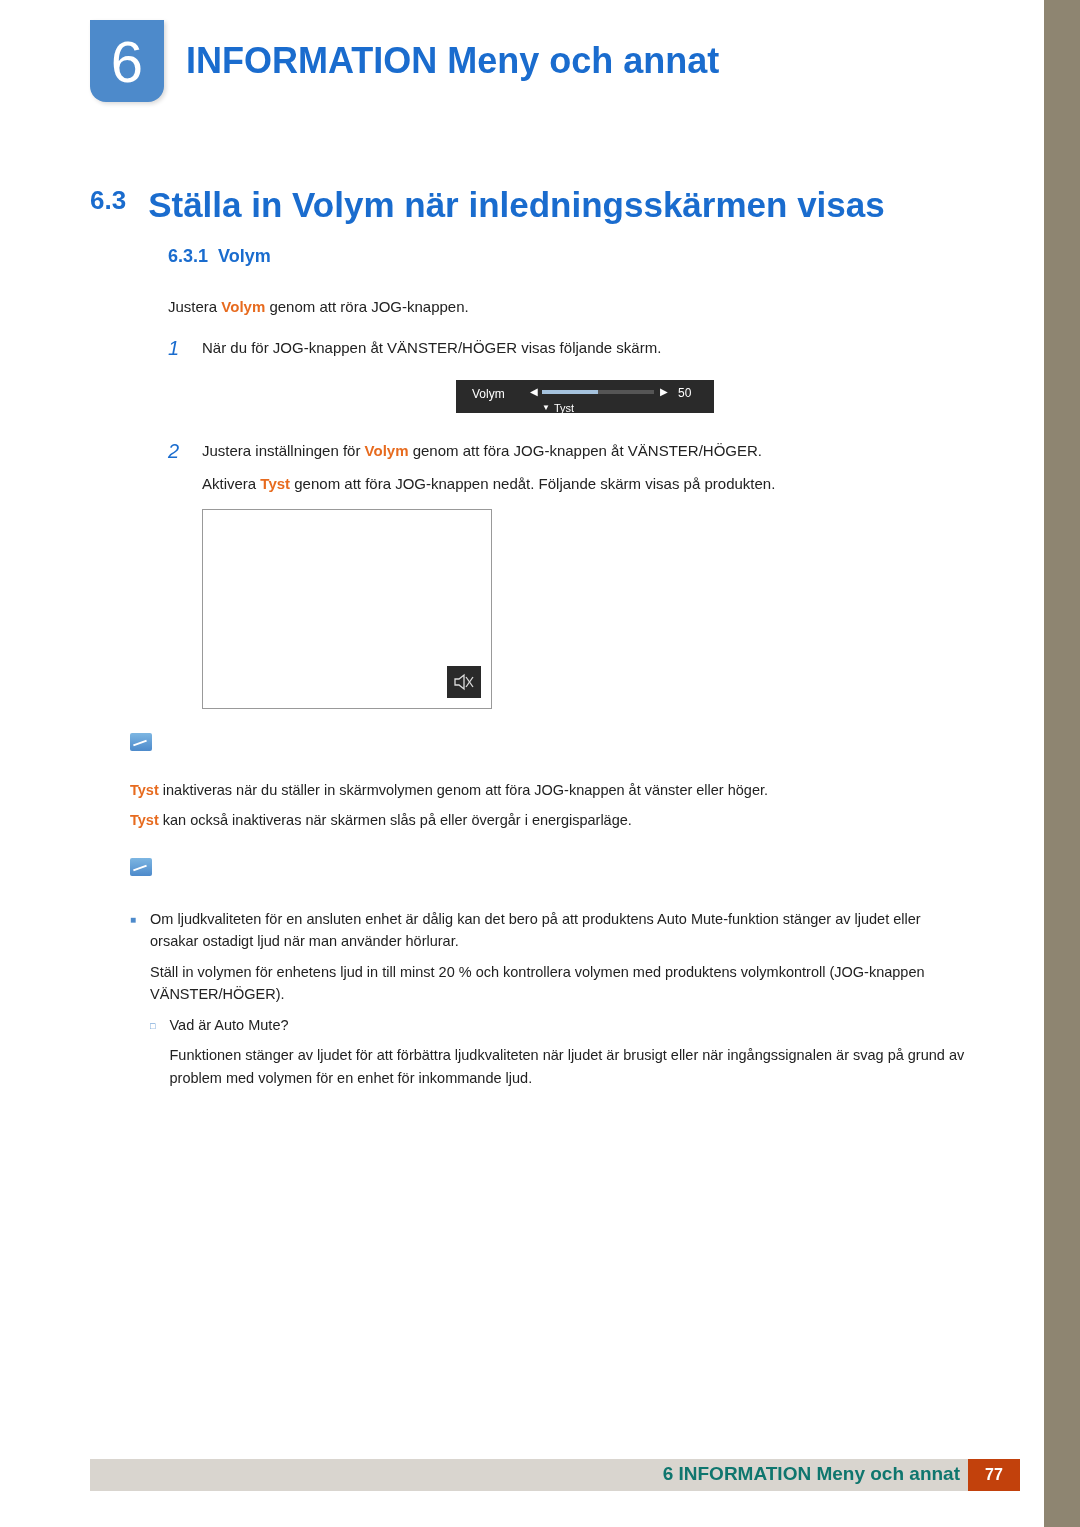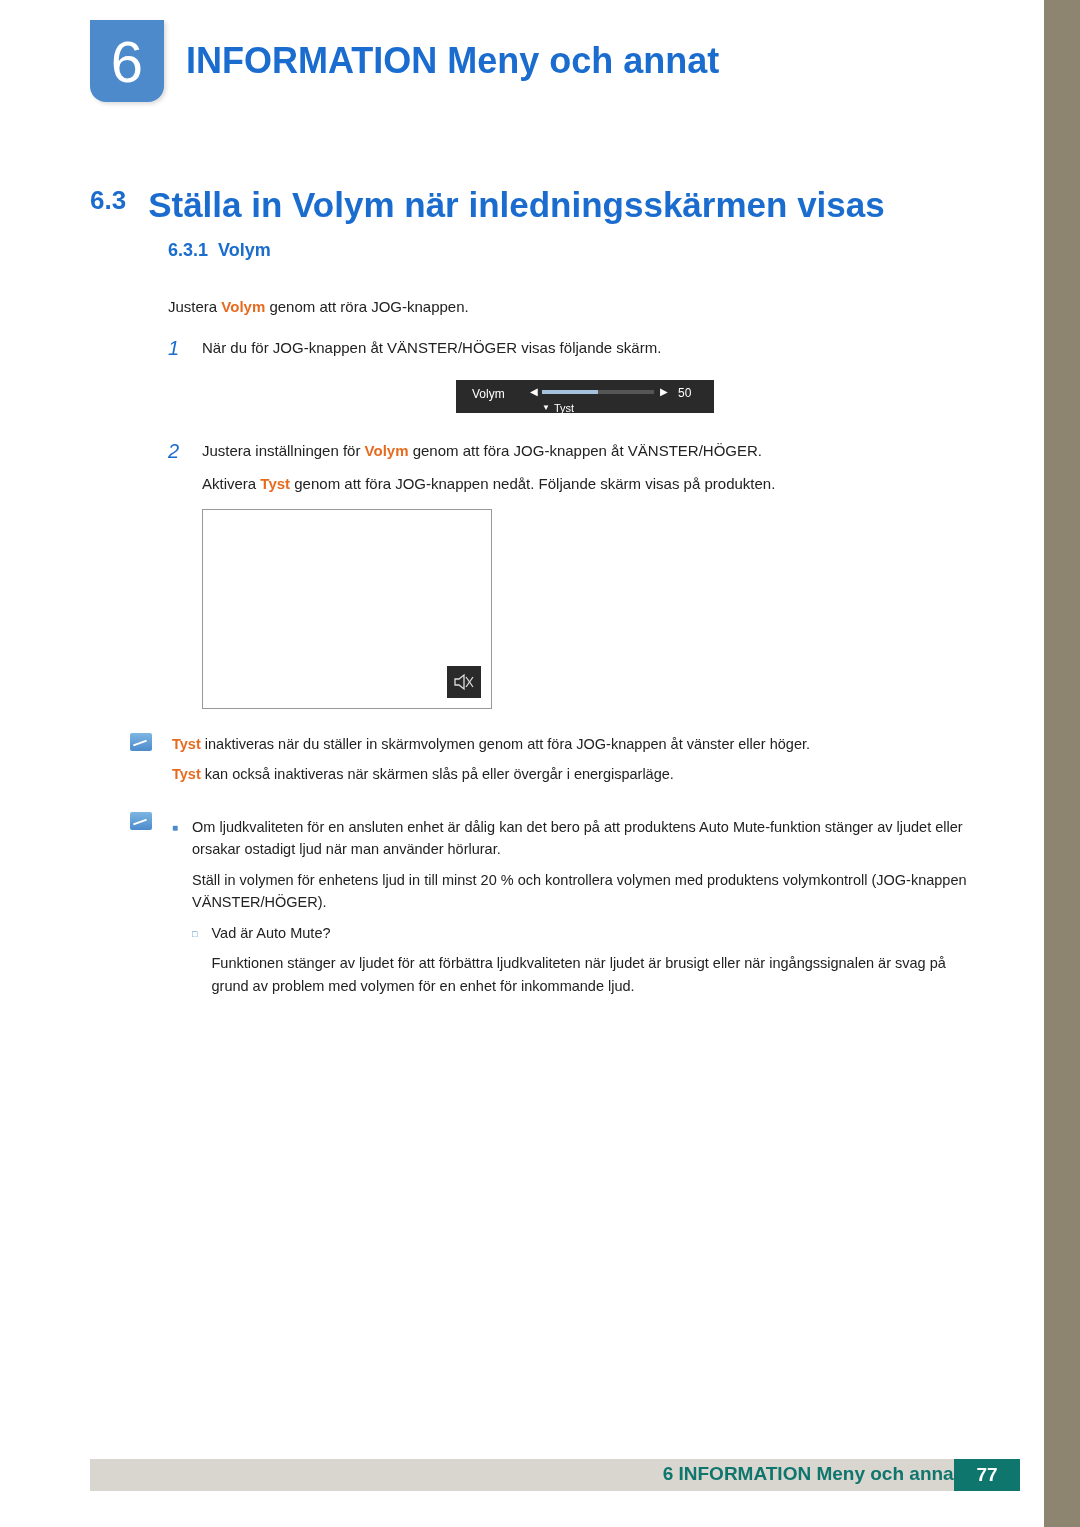--- a/index.html
+++ b/index.html
@@ -59,21 +59,21 @@
     font-weight: 700;
   }
   .section-title {
     color: #1a6cce;
     font-size: 35px;
     font-weight: 700;
   }
   .subsection {
     position: absolute;
     left: 168px;
-    top: 240px;
+    top: 246px;
     color: #1a6cce;
     font-size: 18px;
     font-weight: 700;
   }
   .content {
     position: absolute;
     left: 168px;
     top: 295px;
     width: 800px;
     font-size: 15px;
@@ -140,23 +140,24 @@
     bottom: 10px;
     width: 34px;
     height: 32px;
     background: #2a2a2a;
     display: flex;
     align-items: center;
     justify-content: center;
   }
   .note-row {
     display: flex;
-    gap: 20px;
+    gap: 28px;
     margin-top: 8px;
     margin-left: -38px;
+    flex-direction: column;
   }
   .note-icon {
     width: 22px;
     height: 18px;
     background: linear-gradient(180deg,#7db6e2,#4d8acb);
     border-radius: 2px;
     position: relative;
     flex-shrink: 0;
   }
   .note-icon::after {
@@ -175,26 +176,26 @@
     margin-top: 4px;
   }
   .sq { color: #4d8acb; font-size: 10px; line-height: 24px; }
   .sub-bullet {
     display: flex;
     gap: 14px;
     margin-left: 30px;
   }
   .sub-sq { color: #4d8acb; font-size: 9px; line-height: 24px; }
   .footer-page {
-    width: 66px;
+    width: 52px;
     height: 32px;
-    background: #0f766e;
+    background: #c2410c;
     color: #fff;
     font-weight: 700;
-    font-size: 19px;
+    font-size: 16px;
     display: flex;
     align-items: center;
     justify-content: center;
   }
   .footer-container {
     position: absolute;
     left: 90px;
     right: 60px;
     bottom: 36px;
     height: 32px;

